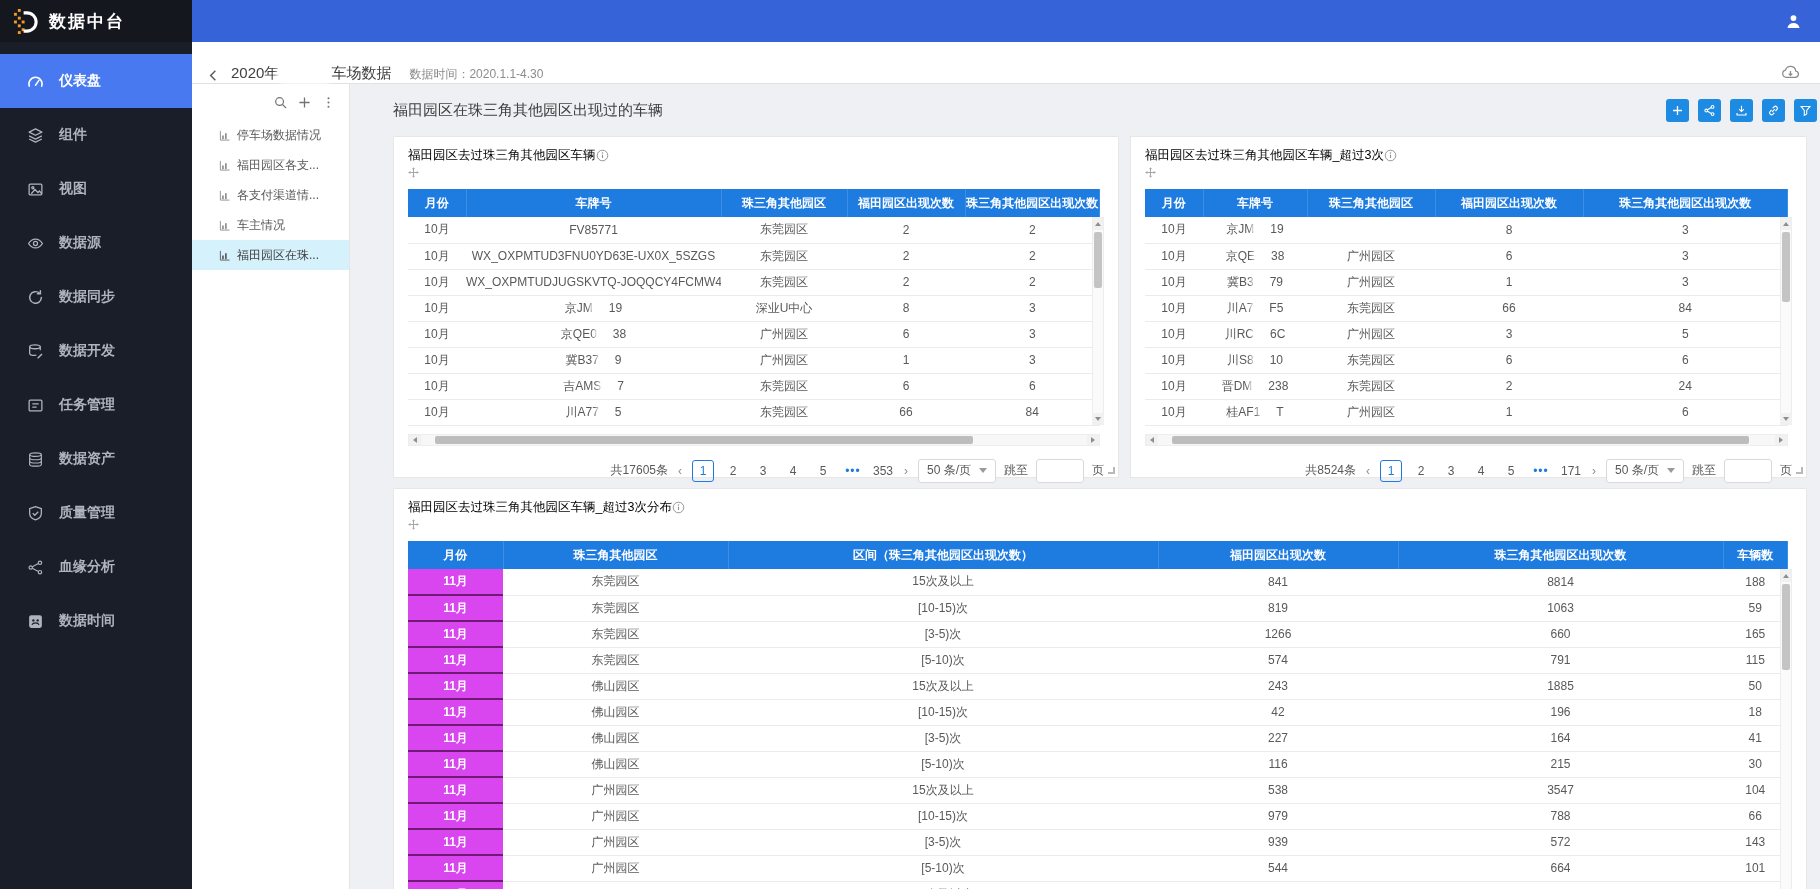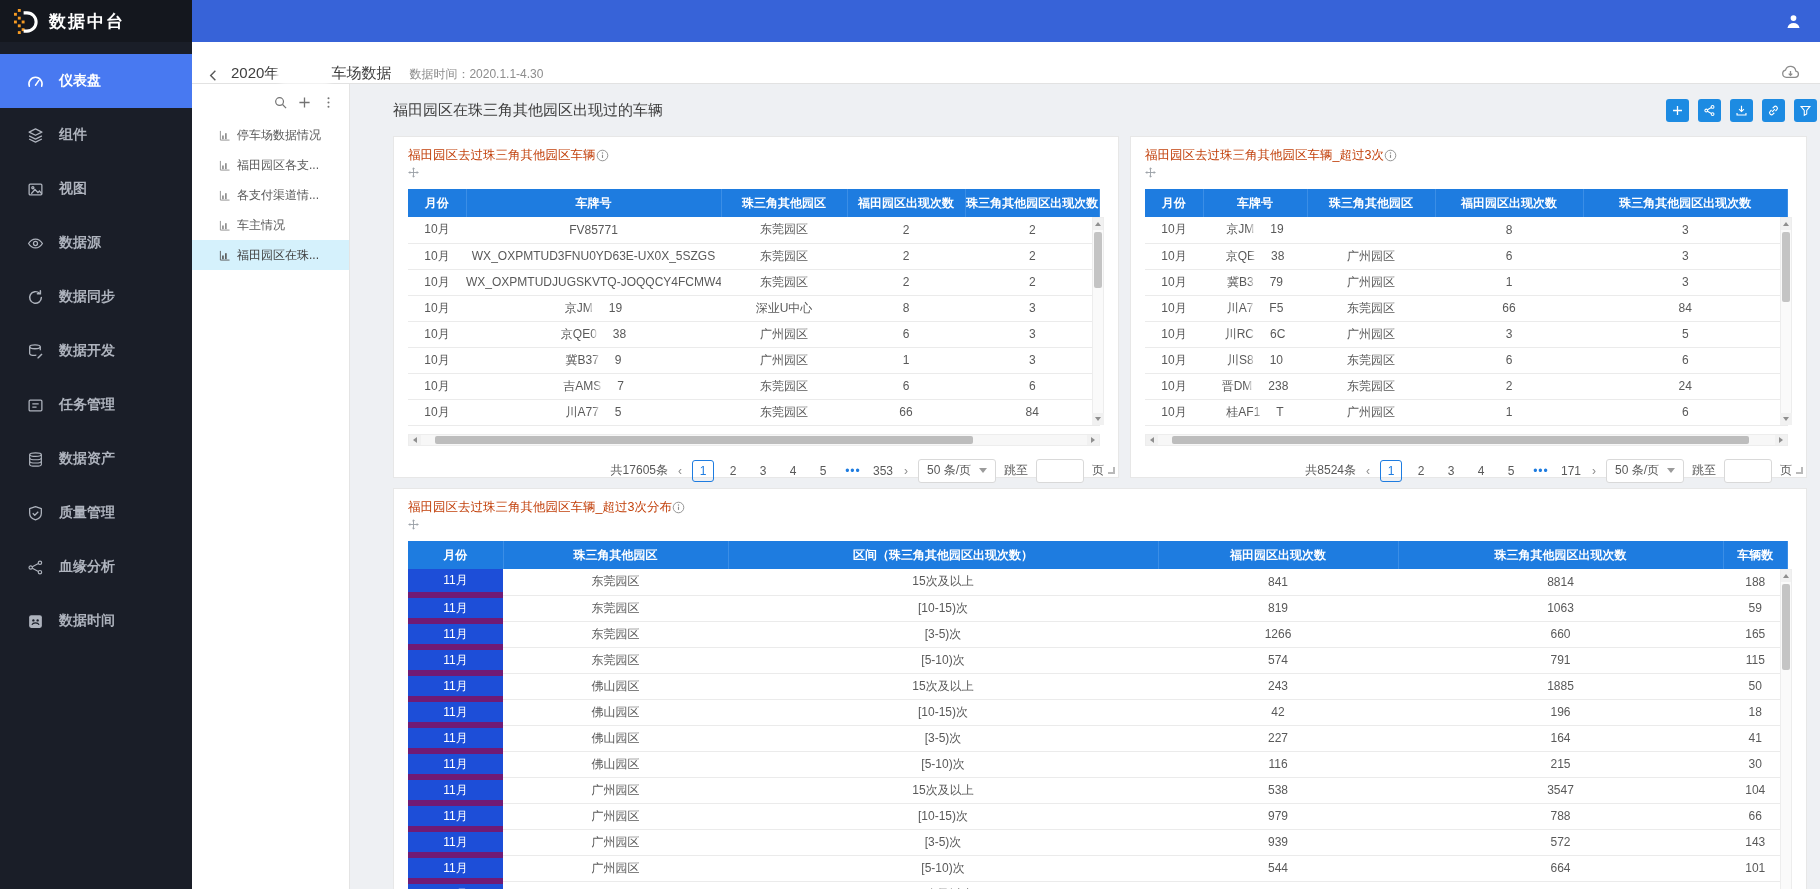--- a/index.html
+++ b/index.html
@@ -28,27 +28,27 @@
   .page-head{height:52px;display:flex;align-items:center;justify-content:space-between;}
   .page-title{font-size:15px;color:#404040;font-weight:500;}
   .tb-btns{display:flex;gap:9px;margin-right:-10px;}
   .tb-btn{width:23px;height:23px;background:#1d8be2;border-radius:3px;display:flex;align-items:center;justify-content:center;cursor:pointer;}
   .tb-btn svg{width:13px;height:13px;}
   .cards-row{display:flex;gap:11px;height:342px;}
   .card{background:#fff;border:1px solid #e7e7e7;position:relative;padding:10px 14px 8px 14px;}
   .card1{width:726px;flex:0 0 auto;}
   .card2{flex:1;}
   .card3{margin-top:10px;height:430px;padding-bottom:0;}
-  .card-head{display:flex;align-items:center;font-size:12.5px;color:#c2410c;}
+  .card-head{display:flex;align-items:center;font-size:12.5px;color:#000000;}
   .grip{margin-top:3px;}
   .twrap{margin-top:7px;position:relative;padding-right:4px;}
   table.tbl{border-collapse:collapse;width:100%;table-layout:fixed;}
   .tbl th{background:#1e7ce0;color:#fff;font-size:12px;font-weight:600;height:28px;text-align:center;border-right:1px solid #3b8ee6;overflow:hidden;white-space:nowrap;}
   .tbl td{height:26px;font-size:12px;color:#595959;text-align:center;border-bottom:1px solid #ebebeb;overflow:hidden;white-space:nowrap;}
-  .tbl td.month-cell{background:#1d4ed8;color:#fff;font-weight:400;border-bottom:6px solid #701a75;}
+  .tbl td.month-cell{background:#d946ef;color:#fff;font-weight:700;border-bottom:2px solid #701a75;}
   .vsb{position:absolute;right:0;top:28px;width:12px;background:#fafafa;border:1px solid #ededed;}
   .sb-btn{height:12px;display:flex;align-items:center;justify-content:center;background:#f1f1f1;}
   .sb-btn.h{width:12px;height:100%;}
   .vthumb{width:8px;background:#c4c4c4;border-radius:2px;margin:2px auto 0;}
   .hsb{height:12px;margin-top:0;background:#f7f7f7;border:1px solid #ededed;display:flex;align-items:center;}
   .hthumb{height:8px;background:#bdbdbd;border-radius:2px;margin-left:14px;}
   .tri{width:0;height:0;}
   .tri-up{border-left:3px solid transparent;border-right:3px solid transparent;border-bottom:4px solid #8f8f8f;}
   .tri-down{border-left:3px solid transparent;border-right:3px solid transparent;border-top:4px solid #8f8f8f;}
   .tri-left{border-top:3px solid transparent;border-bottom:3px solid transparent;border-right:4px solid #8f8f8f;}

